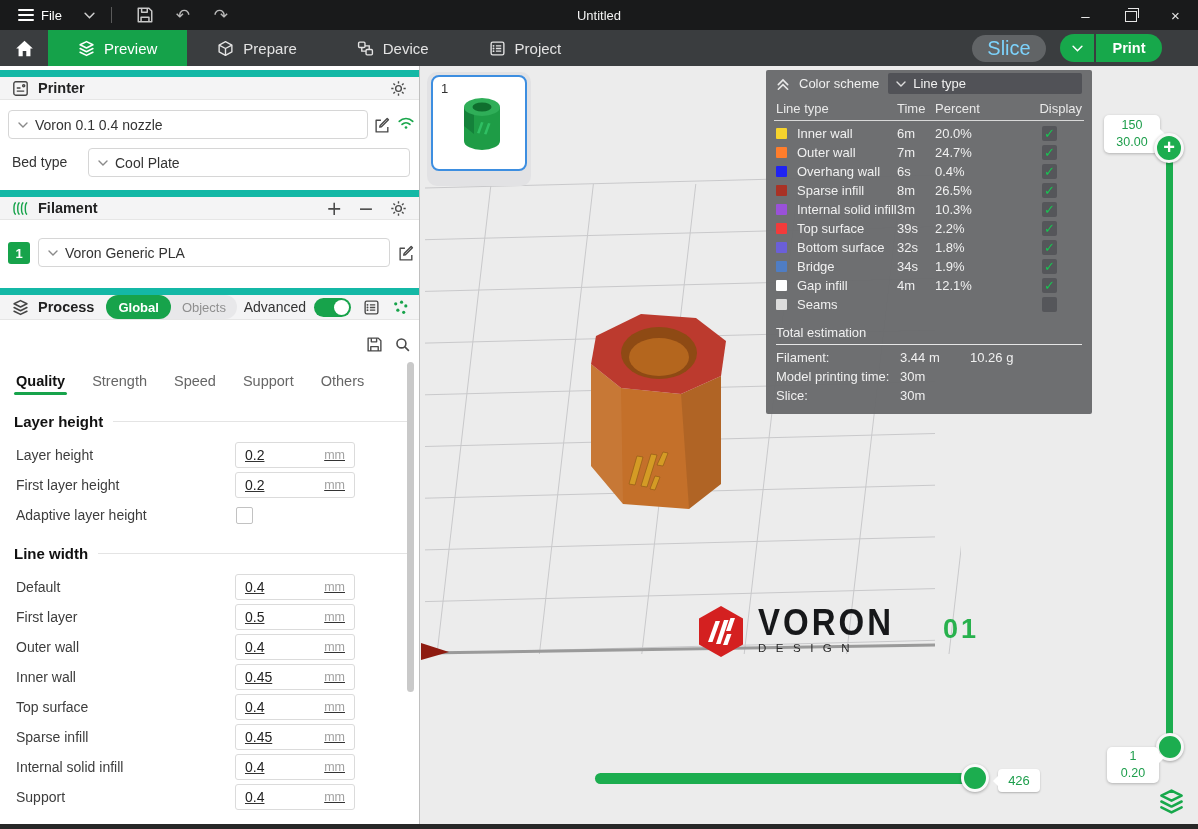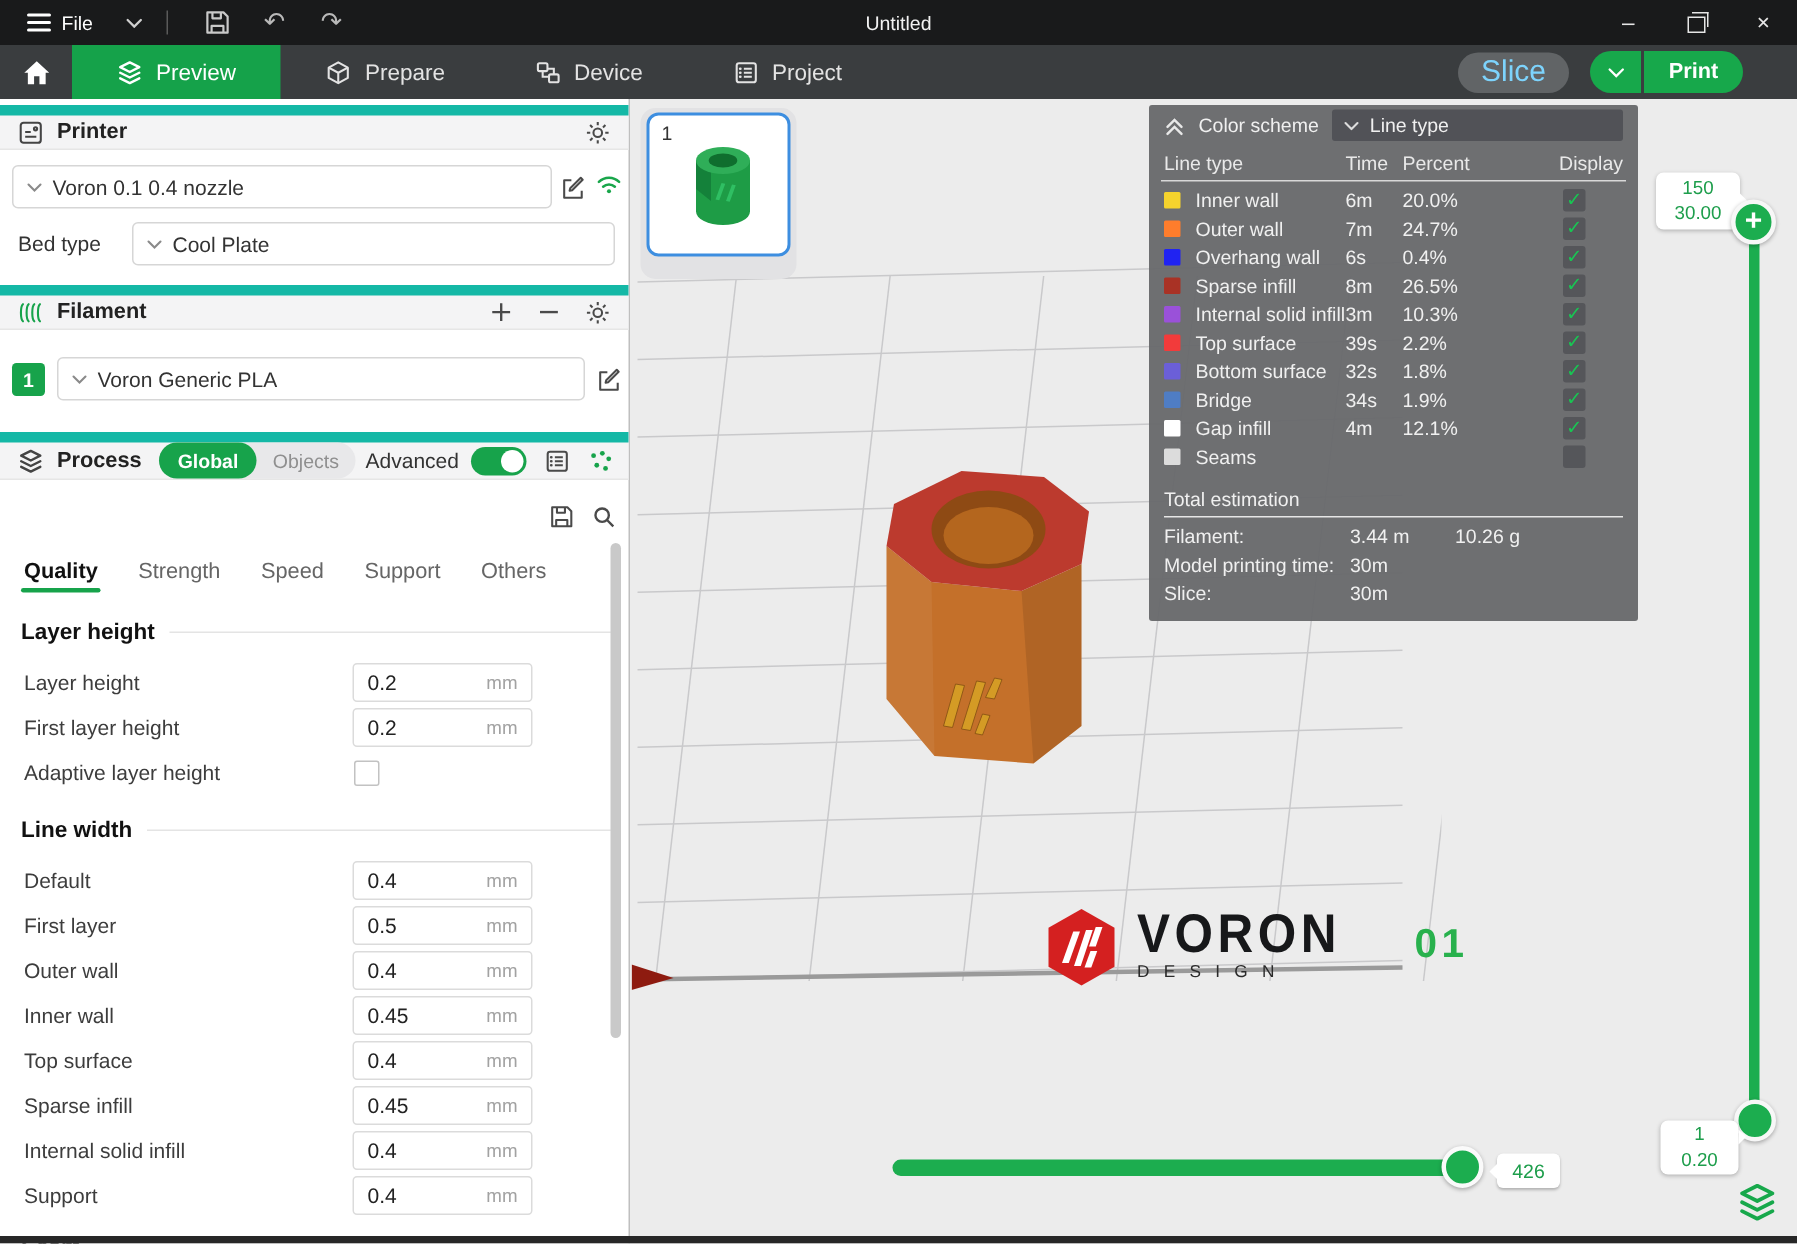--- a/index.html
+++ b/index.html
@@ -68,21 +68,21 @@
   .proc-tabs{position:absolute;left:0;top:238px;width:419px;height:28px;display:flex;align-items:center;padding-left:16px;gap:27px;box-sizing:border-box;}
   .ptab{font-size:14.5px;color:#666;padding-bottom:6px;position:relative;cursor:pointer;}
   .ptab.active{color:#111;font-weight:bold;}
   .ptab.active::after{content:"";position:absolute;left:-2px;right:-2px;bottom:0;height:3px;border-radius:2px;background:#17a34b;}
 
   .settings{position:absolute;left:0;top:278px;width:419px;}
   .sec-title{display:flex;align-items:center;gap:10px;font-size:15px;font-weight:bold;color:#111;padding-left:14px;height:22px;margin-bottom:8px;}
   .sec-title::after{content:"";flex:1;height:1px;background:#e4e4e4;margin-right:6px;}
   .srow{height:30px;display:flex;align-items:center;padding-left:16px;padding-right:64px;}
   .srow .lbl{flex:1;font-size:14px;color:#3d3d3d;}
-  .valbox{width:120px;height:26px;border:1px solid #dbdbdb;border-radius:3px;display:flex;align-items:center;box-sizing:border-box;background:#fff;}
+  .valbox{width:120px;height:26px;border:1px solid #dbdbdb;border-radius:3px;display:flex;align-items:center;box-sizing:border-box;background:#fff;text-decoration:underline;}
   .valbox .v{flex:1;padding-left:9px;font-size:14px;color:#222;}
   .valbox .u{padding-right:9px;font-size:12.5px;color:#a2a2a2;}
   .cb{width:17px;height:17px;border:1.5px solid #c2c2c2;border-radius:2px;background:#fff;margin-right:102px;cursor:pointer;box-sizing:border-box;}
   .lw-title{margin-top:12px;}
   .seam-title{margin-top:8px;}
   .scroll-thumb{position:absolute;right:5px;top:296px;width:7px;height:330px;background:#c9c9c9;border-radius:4px;cursor:pointer;}
 
   
   .viewport{left:421px;top:66px;width:777px;height:763px;background:#ececec;overflow:hidden;}
   .grid-svg{position:absolute;left:0;top:0;}

